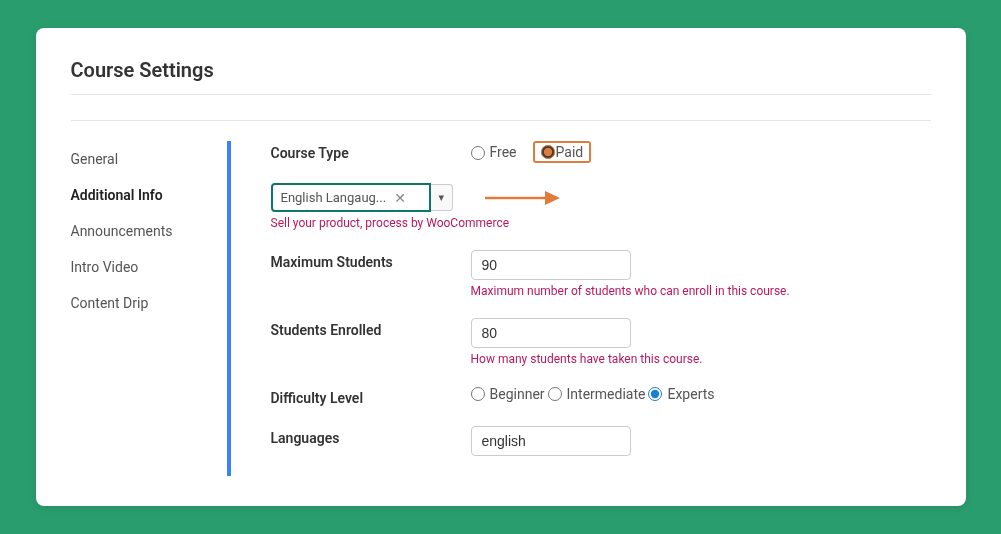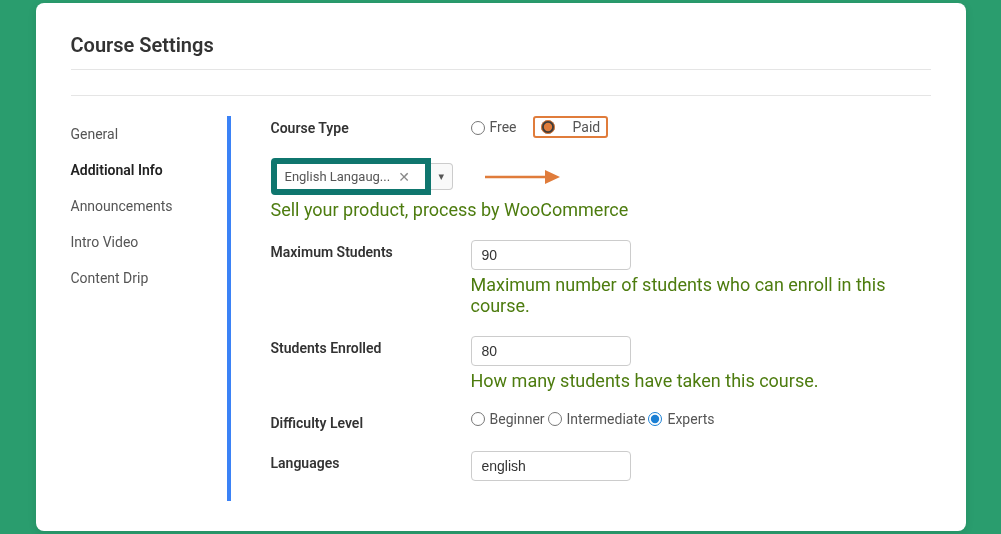--- a/index.html
+++ b/index.html
@@ -103,35 +103,35 @@
 
     .radio-option input[type="radio"] {
       accent-color: #e07c3b;
       width: 14px;
       height: 14px;
     }
 
     .paid-label-wrapper {
       display: flex;
       align-items: center;
-      gap: 18px;
+      gap: 1px;
       border: 2px solid #e07c3b;
       border-radius: 3px;
       padding: 1px 6px;
     }
 
     .select-product-field {
       display: flex;
       align-items: center;
       gap: 0;
       position: relative;
     }
 
     .select-product-input {
-      border: 6px solid #0f766e;
+      border: 2px solid #0f766e;
       border-radius: 4px 0 0 4px;
       padding: 5px 8px;
       font-size: 13px;
       color: #333;
       background: #fff;
       display: flex;
       align-items: center;
       gap: 8px;
       min-width: 160px;
     }
@@ -159,22 +159,22 @@
       font-size: 11px;
     }
 
     .arrow-annotation {
       margin-left: 15px;
       display: flex;
       align-items: center;
     }
 
     .hint-text {
-      font-size: 18px;
-      color: #4d7c0f;
+      font-size: 12px;
+      color: #be185d;
       margin-top: 4px;
     }
 
     .text-input {
       border: 1px solid #ccc;
       border-radius: 4px;
       padding: 6px 10px;
       font-size: 14px;
       color: #333;
       width: 160px;

